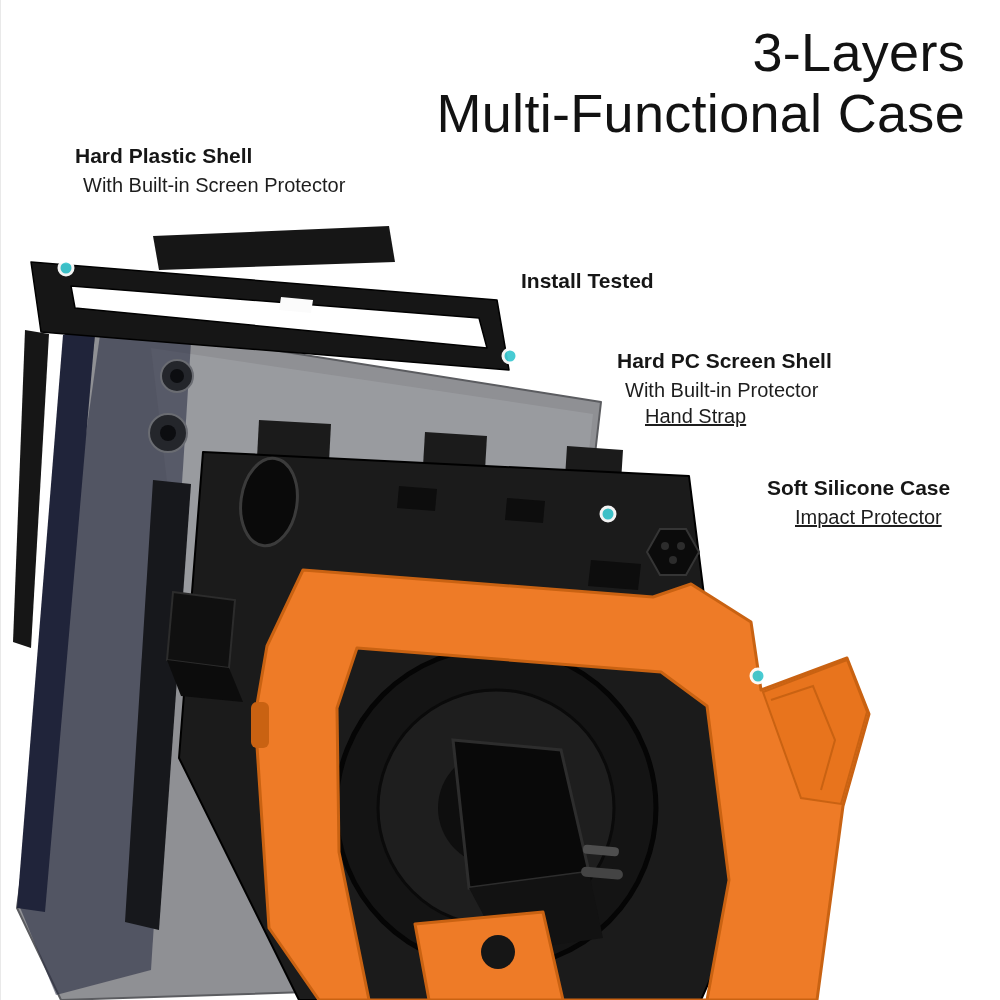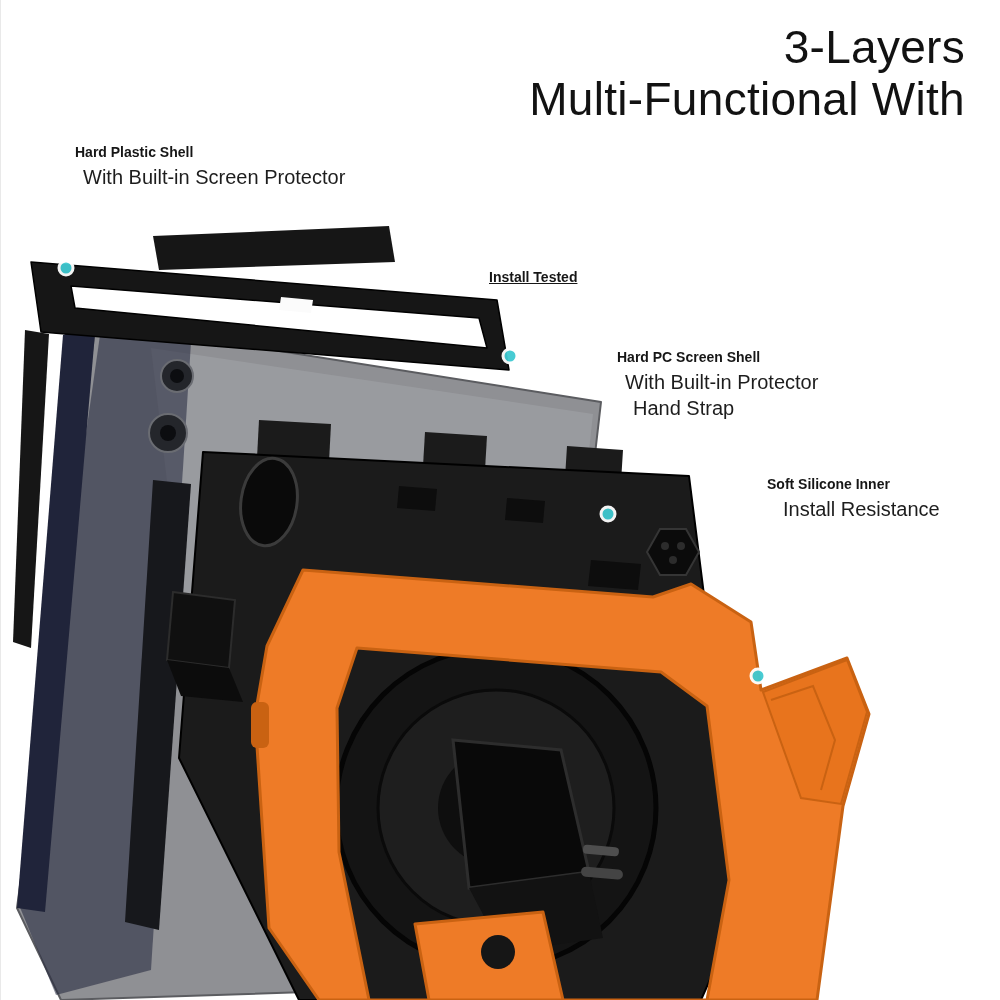--- a/index.html
+++ b/index.html
@@ -4,28 +4,28 @@
 <style>
   html,body { margin:0; padding:0; background:#fff; }
   .page {
     position:relative; width:1000px; height:1000px; background:#ffffff;
     overflow:hidden; font-family:"Liberation Sans", sans-serif;
     border-left:1px solid #e9e9e9; border-right:1px solid #e9e9e9;
   }
   .scene { position:absolute; inset:0; width:1000px; height:1000px; }
   .title {
     position:absolute; top:22px; right:36px; text-align:right;
-    font-size:46px; line-height:1.13; color:#121212; letter-spacing:.3px;
+    font-size:54px; line-height:1.13; color:#121212; letter-spacing:.3px;
     font-weight:normal; z-index:3;
   }
   .callout { position:absolute; color:#161616; z-index:3; }
-  .callout .heading { font-weight:bold; font-size:14px; line-height:1.15; }
+  .callout .heading { font-weight:bold; font-size:21px; line-height:1.15; }
   .callout .sub { font-size:20px; line-height:1.25; margin-top:5px; color:#1d1d1d; }
   .ind-1 { margin-left:8px; }
-  .ind-2 { margin-left:16px; }
+  .ind-2 { margin-left:28px;text-decoration:underline; }
 </style>
 </head>
 <body>
 
 <div class="page">
 
   <svg class="scene" viewBox="0 0 1000 1000" xmlns="http://www.w3.org/2000/svg">
 
     <g>
       <polygon points="95,322 600,402 545,880 520,985 60,1000 16,908" stroke="#5b5c60" stroke-width="2" stroke-linejoin="round" fill="#8f9094"></polygon>
@@ -86,36 +86,36 @@
     <g>
       <circle cx="65" cy="268" r="7" stroke="#ffffff" stroke-width="3" opacity="0.95" fill="#3fc9d1"></circle>
       <circle cx="509" cy="356" r="7" stroke="#ffffff" stroke-width="3" opacity="0.95" fill="#3fc9d1"></circle>
       <circle cx="607" cy="514" r="7" stroke="#ffffff" stroke-width="3" opacity="0.95" fill="#3fc9d1"></circle>
       <circle cx="757" cy="676" r="7" stroke="#ffffff" stroke-width="3" opacity="0.95" fill="#3fc9d1"></circle>
     </g>
   </svg>
 
   <div class="title">
     <div>3-Layers</div>
-    <div>Multi-Functional With</div>
+    <div>Multi-Functional Case</div>
   </div>
 
   <div class="callout" style="left:74px; top:144px;">
     <div class="heading">Hard Plastic Shell</div>
     <div class="sub ind-1">With Built-in Screen Protector</div>
   </div>
 
-  <div class="callout" style="left:488px; top:269px;text-decoration:underline;">
+  <div class="callout" style="left:520px; top:269px;">
     <div class="heading">Install Tested</div>
   </div>
 
   <div class="callout" style="left:616px; top:349px;">
     <div class="heading">Hard PC Screen Shell</div>
     <div class="sub ind-1">With Built-in  Protector</div>
     <div class="sub ind-2" style="margin-top:1px;">Hand Strap</div>
   </div>
 
   <div class="callout" style="left:766px; top:476px;">
-    <div class="heading">Soft Silicone Inner</div>
-    <div class="sub ind-2">Install Resistance</div>
+    <div class="heading">Soft Silicone Case</div>
+    <div class="sub ind-2">Impact Protector</div>
   </div>
 
 </div>
 
 </body></html>

